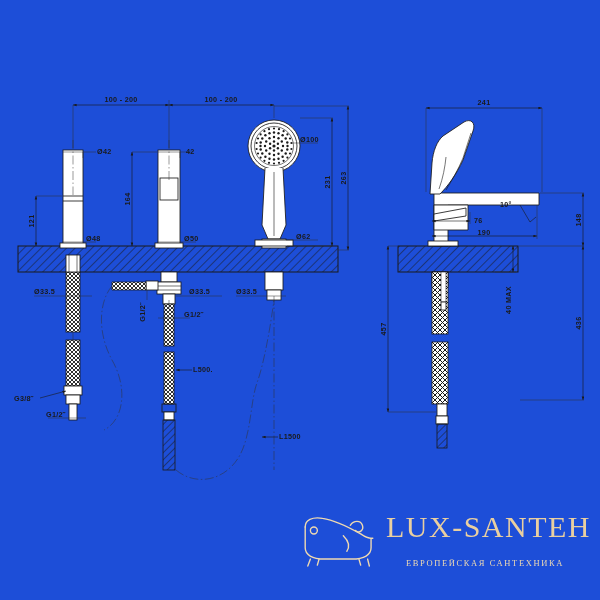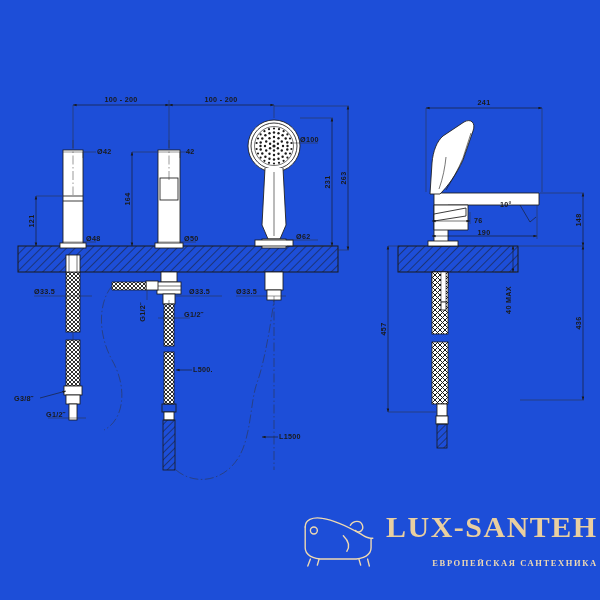--- a/index.html
+++ b/index.html
@@ -3,21 +3,21 @@
 <meta charset="utf-8">
 <style>
   html,body{margin:0;padding:0;background:#ffffff;}
   body{width:600px;height:600px;overflow:hidden;
        font-family:"Liberation Sans",sans-serif;}
   #stage{position:relative;width:600px;height:600px;background:#1d4ed8;}
   svg#dwg{position:absolute;left:0;top:0;width:600px;height:600px;display:block;}
   .logo-wrap{position:absolute;left:300px;top:505px;width:290px;height:70px;
              display:flex;align-items:center;justify-content:flex-start;gap:8px;}
   .logo-tub{width:78px;height:58px;flex:0 0 auto;}
-  .logo-txt{display:flex;flex-direction:column;align-items:flex-end;line-height:1;font-weight:bold;}
+  .logo-txt{display:flex;flex-direction:column;align-items:flex-start;line-height:1;}
   .logo-title{font-family:"Liberation Serif",serif;font-size:30px;letter-spacing:1.5px;
               color:#e9cfa0;white-space:nowrap;}
   .logo-sub{font-family:"Liberation Serif",serif;font-size:8.5px;letter-spacing:1.6px;
             color:#edd9b3;white-space:nowrap;margin-top:17px;padding-left:20px;}
   text{font-family:"Liberation Sans",sans-serif;fill:#1a1a1a;}
   .dim{font-size:7.2px;font-weight:bold;letter-spacing:.3px;}
   .dimv{font-size:7.2px;font-weight:bold;letter-spacing:.3px;}
   .ln{stroke:#1a1a1a;fill:none;}
   .thin{stroke-width:.6;}
   .obj{stroke-width:.85;}

